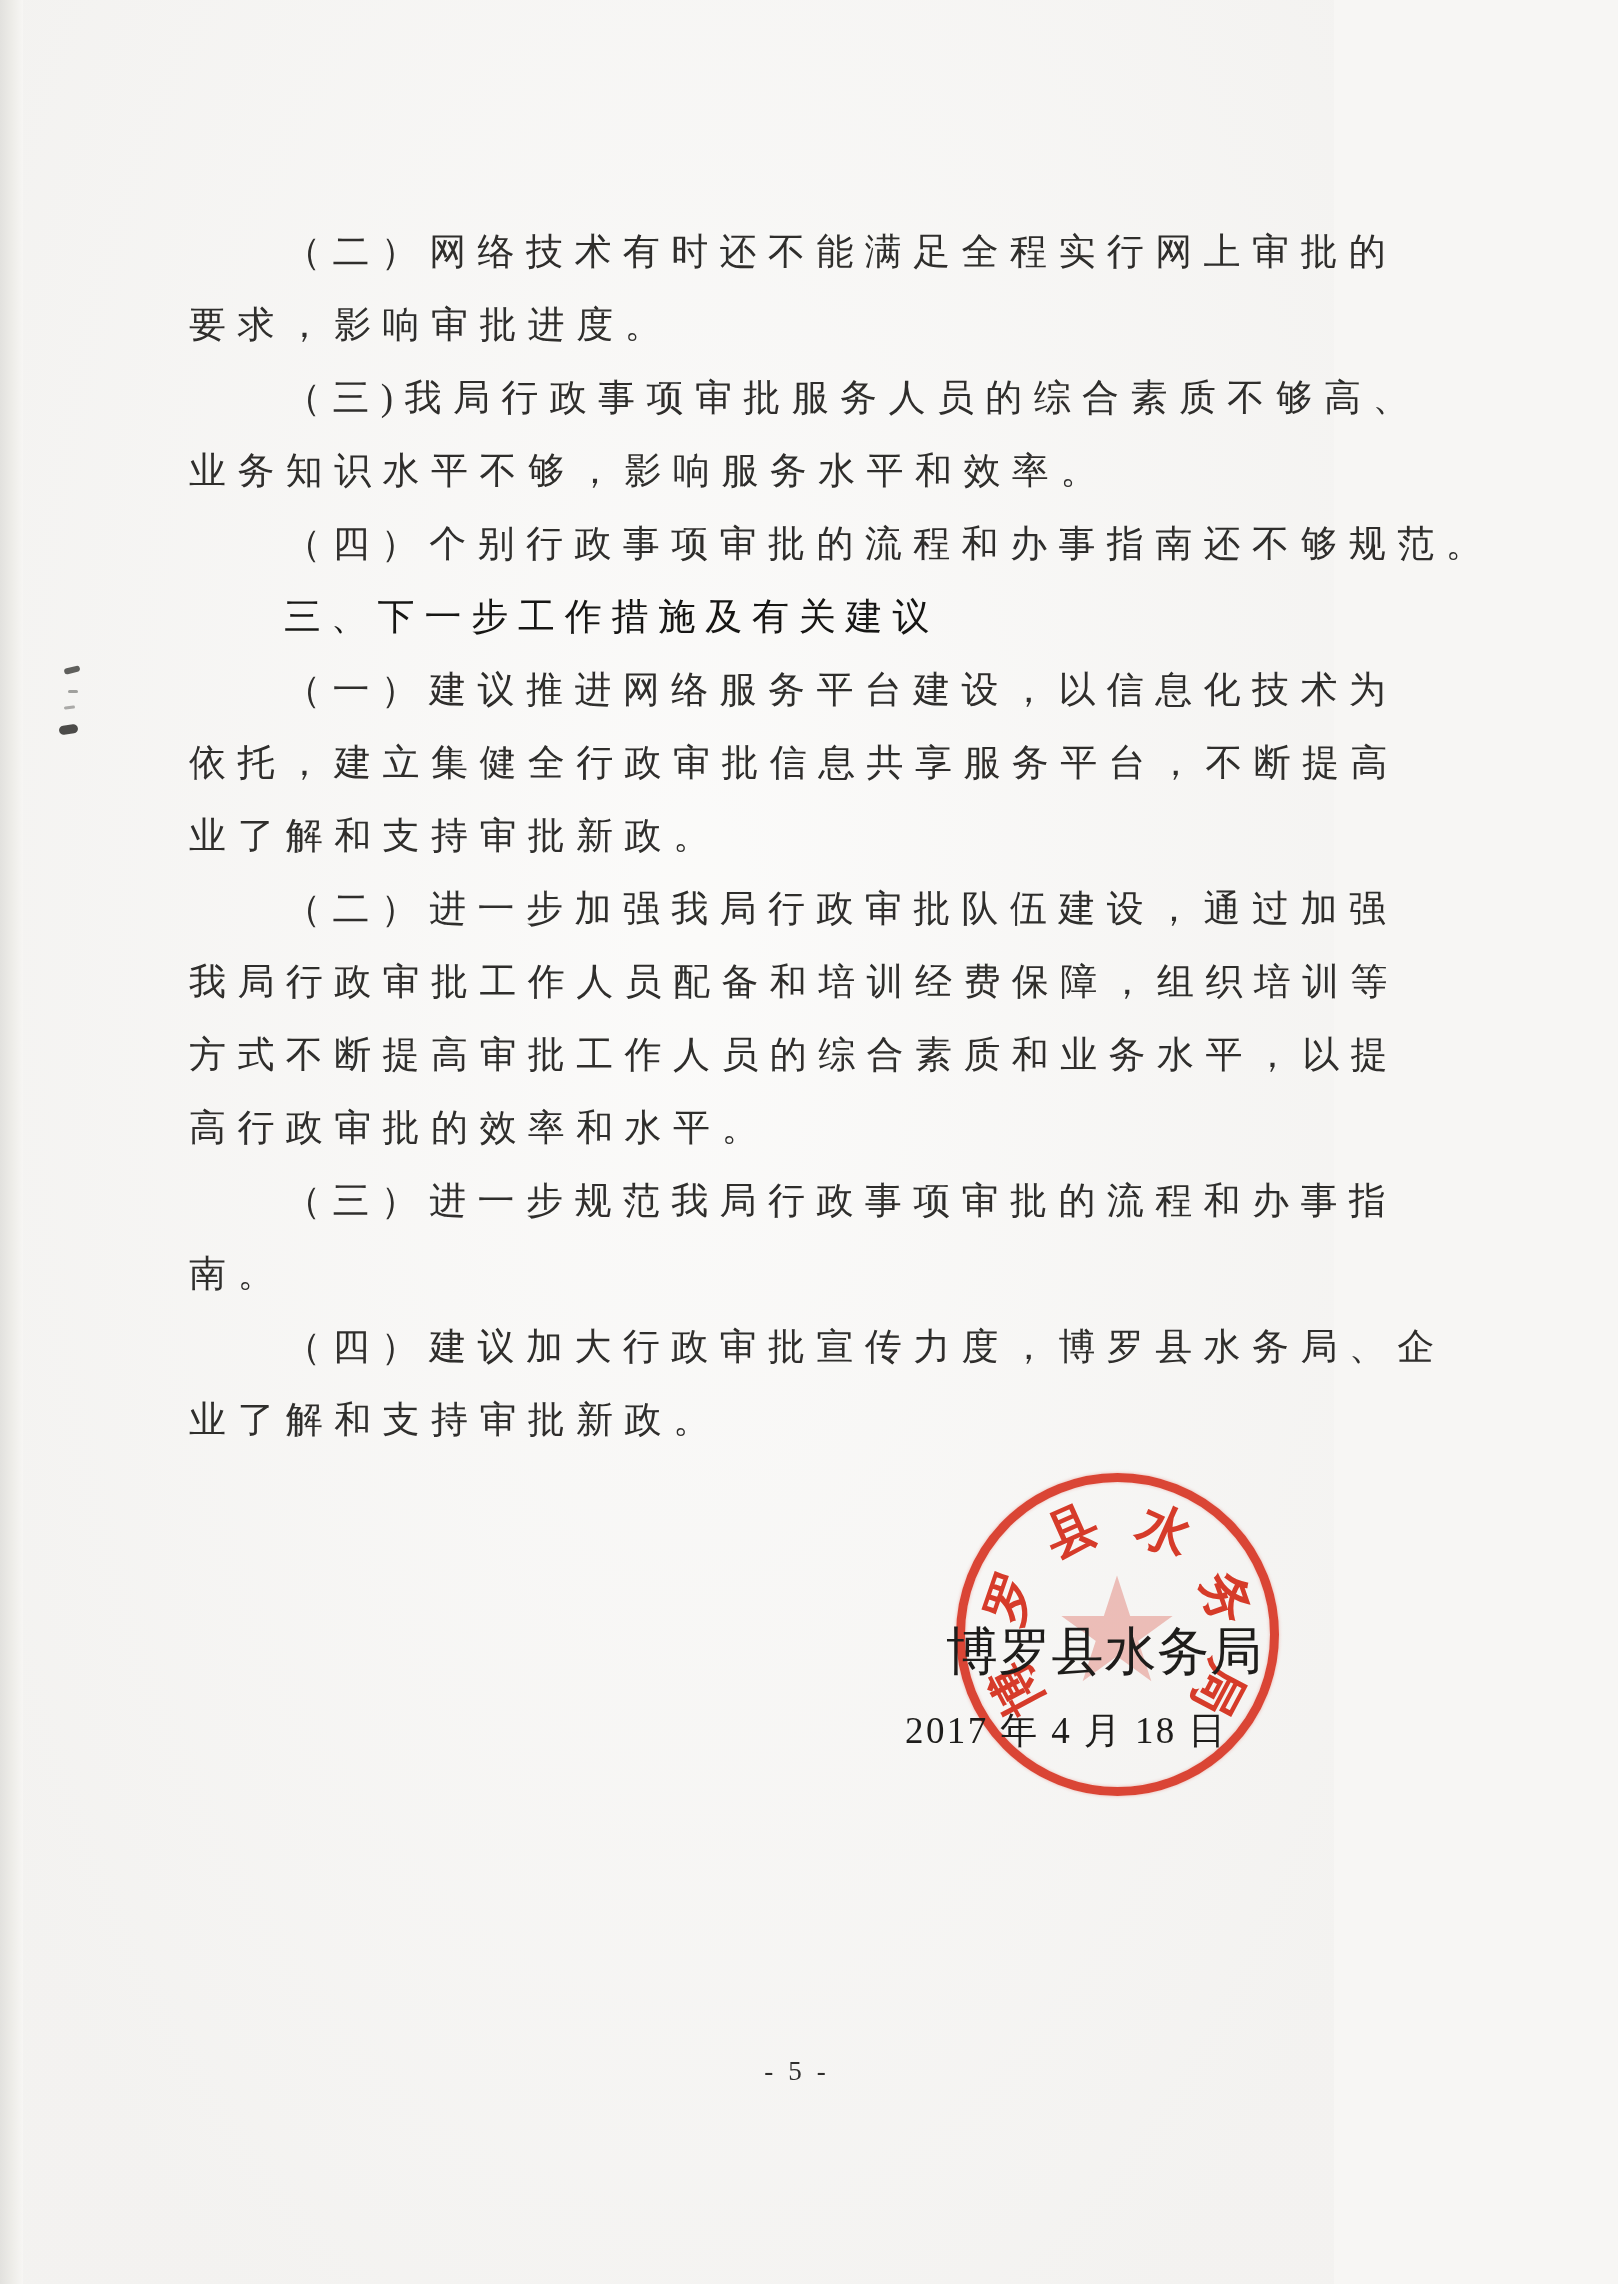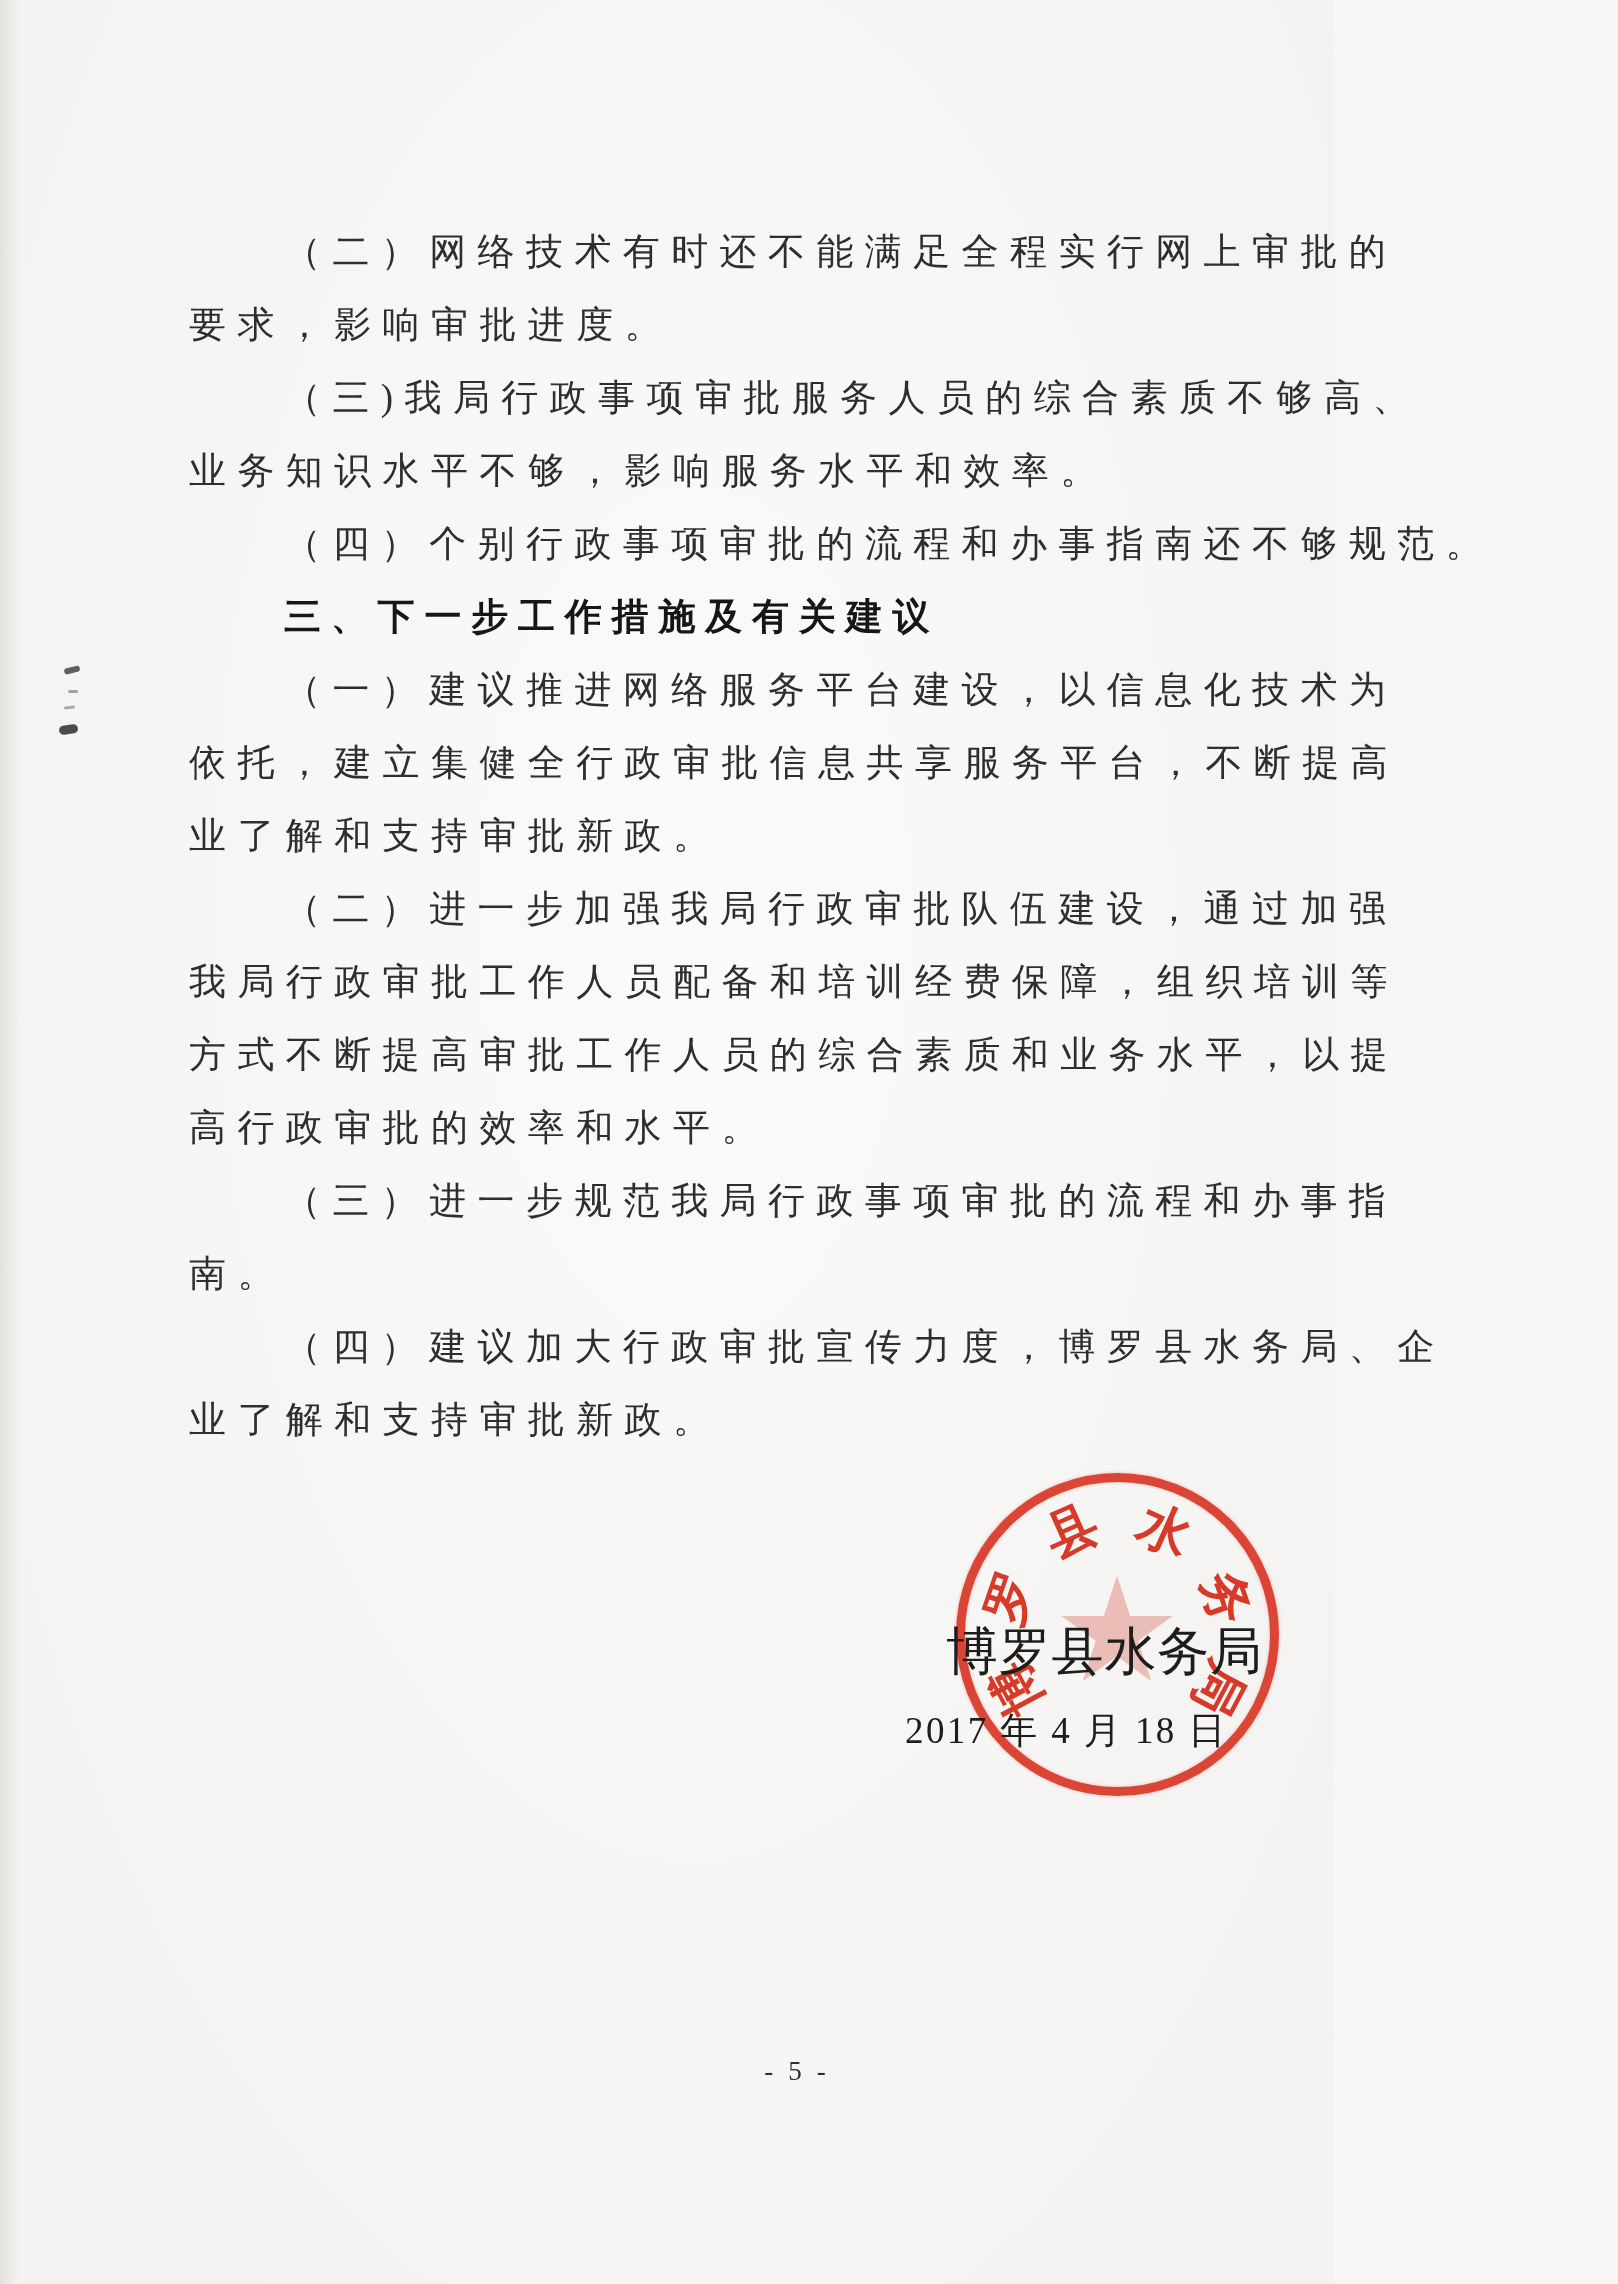--- a/index.html
+++ b/index.html
@@ -31,21 +31,21 @@
   
   .text-block {
     position: absolute; left: 189px; top: 215px; width: 1239px;
     font-size: 37px; line-height: 73px; letter-spacing: 11.4px;
     color: #2f2e2c;
   }
   .line { white-space: nowrap; }
   .line.indent { padding-left: 95px; }
   .line.heading {
     font-family: "Liberation Sans", "DejaVu Sans", sans-serif;
-    font-weight: 700; color: #161614; letter-spacing: 9.8px;
+    font-weight: 400; color: #161614; letter-spacing: 9.8px;
   }
 
   
   .seal { position: absolute; left: 956px; top: 1473px; width: 323px; height: 323px; z-index: 1; }
   .seal-ring {
     position: absolute; left: 0; top: 0; width: 305px; height: 305px;
     border: 9px solid rgba(214, 44, 26, 0.88); border-radius: 50%;
     box-shadow: 0 0 3.3px rgba(214,44,26,0.35), inset 0 0 3.3px rgba(214,44,26,0.3);
   }
   .seal-star { position: absolute; left: 96px; top: 96px; width: 130px; height: 130px; }

